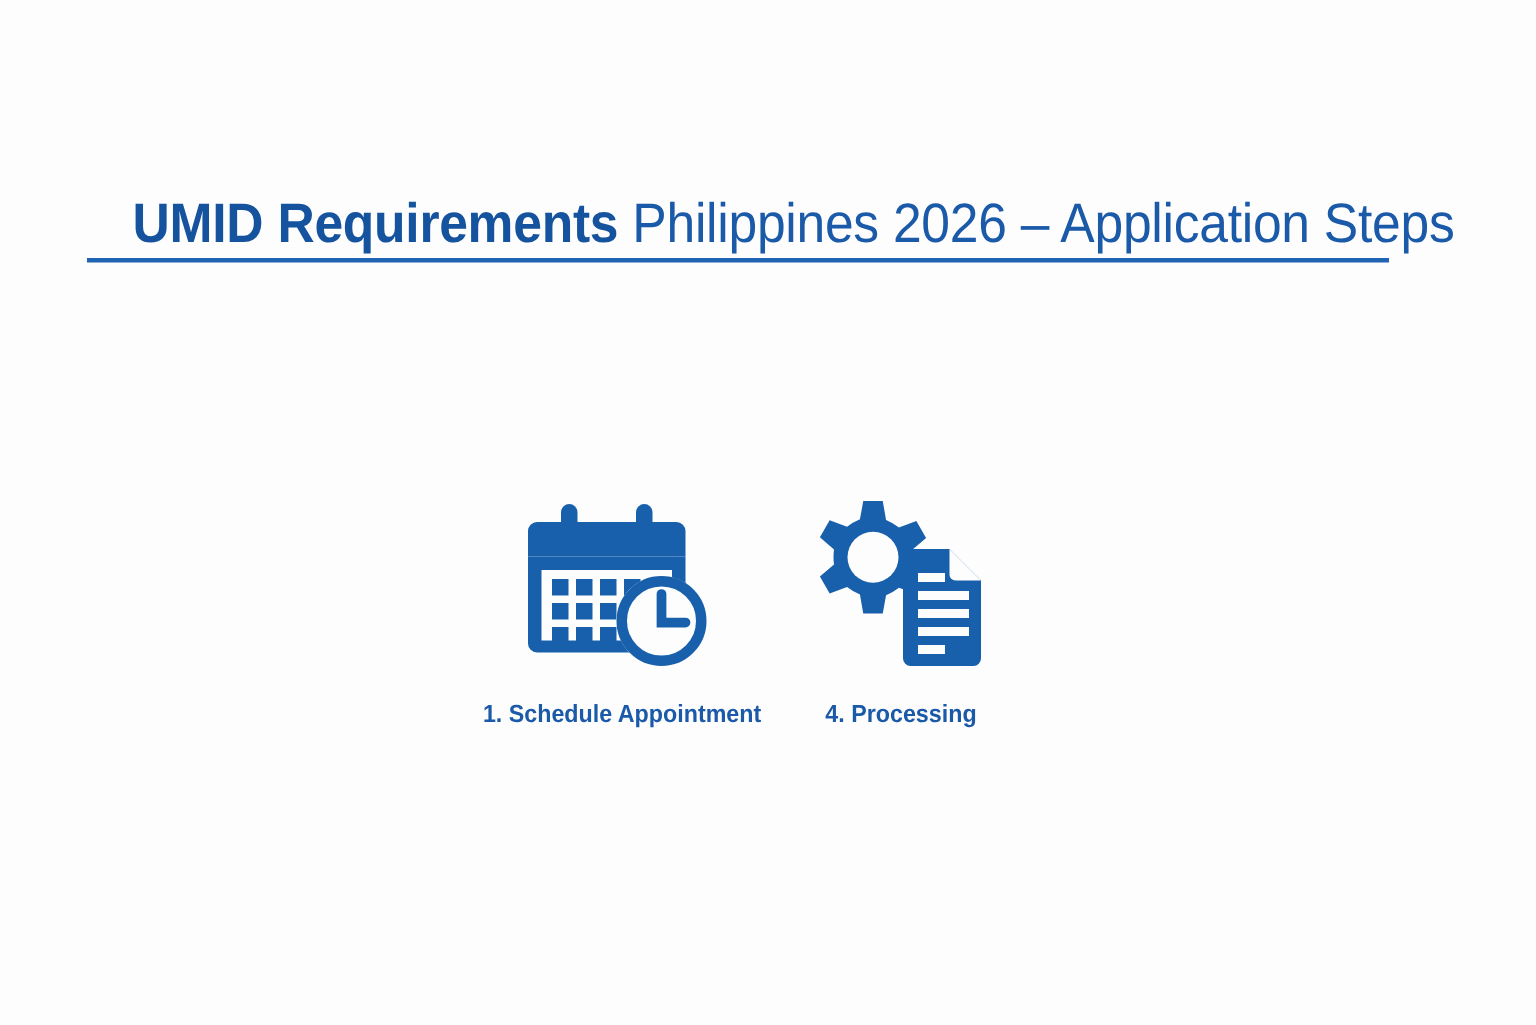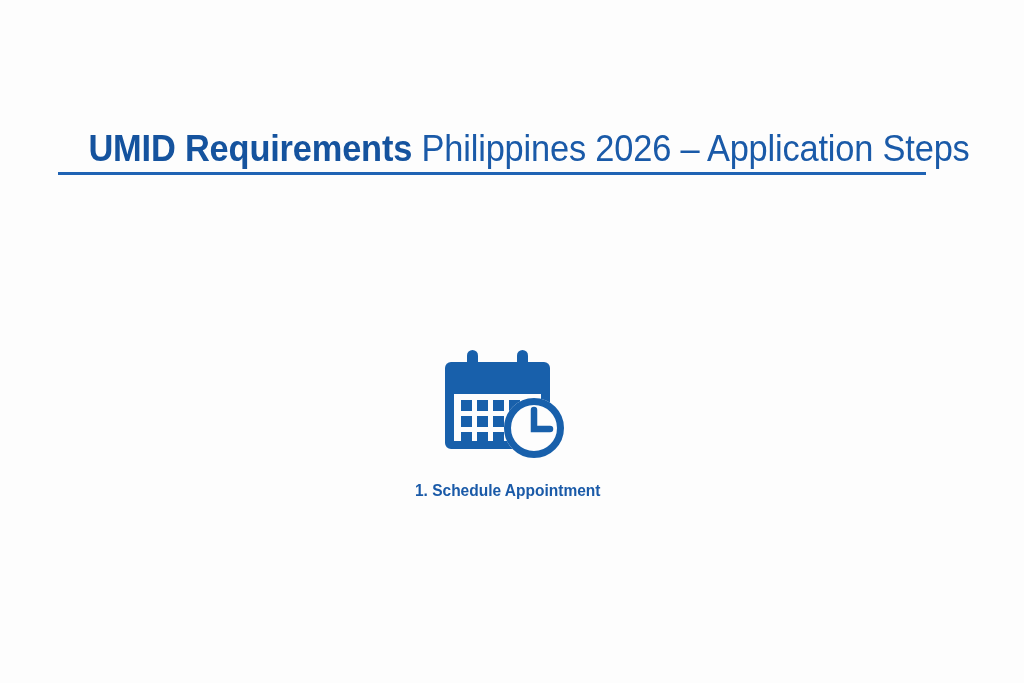--- a/index.html
+++ b/index.html
@@ -48,21 +48,21 @@
     top: 172px;
     width: 868px;
     height: 3px;
     background: #1f63b4;
   }
 
   
   .steps {
     position: absolute;
     left: 0;
-    top: 344px;
+    top: 330px;
     width: 1016px;
     display: flex;
     align-items: flex-end;
     justify-content: center;
   }
   .step {
     width: 186px;
     display: flex;
     flex-direction: column;
     align-items: center;
@@ -123,15 +123,33 @@
         <circle cx="89" cy="82" r="30" fill="#fdfdfd"></circle>
         <circle cx="89" cy="82" r="26.5" fill="none" stroke="#1860ab" stroke-width="7"></circle>
         <path d="M89 64v19h16" stroke="#1860ab" stroke-width="6.5" stroke-linecap="round" fill="none"></path>
       </svg>
     </div>
     <div class="step-label">1. Schedule Appointment</div>
   </div>
 
 
 
+  <div class="step">
+    <div class="step-icon">
+      <svg width="122" height="112" viewBox="0 0 122 112" fill="none">
+        <g fill="#1860ab">
+          <path d="M48.5 2h-13l-2.2 12.2a37 37 0 0 0-8.6 5l-11.6-4.3-6.5 11.3 9.4 8.1a37 37 0 0 0 0 10l-9.4 8.1 6.5 11.3 11.6-4.3a37 37 0 0 0 8.6 5L35.5 77h13l2.2-12.2a37 37 0 0 0 8.6-5l11.6 4.3 6.5-11.3-9.4-8.1a37 37 0 0 0 0-10l9.4-8.1-6.5-11.3-11.6 4.3a37 37 0 0 0-8.6-5L48.5 2z"></path>
+          <circle cx="42" cy="39.5" r="17" fill="#fdfdfd"></circle>
+          <path d="M62 34h31l21 21v52a5 5 0 0 1-5 5H67a5 5 0 0 1-5-5V34z"></path>
+          <path d="M93 34l21 21H97a4 4 0 0 1-4-4V34z" fill="#fdfdfd"></path>
+          <rect x="72" y="50" width="18" height="6" fill="#fdfdfd"></rect>
+          <rect x="72" y="62" width="34" height="6" fill="#fdfdfd"></rect>
+          <rect x="72" y="74" width="34" height="6" fill="#fdfdfd"></rect>
+          <rect x="72" y="86" width="34" height="6" fill="#fdfdfd"></rect>
+          <rect x="72" y="98" width="18" height="6" fill="#fdfdfd"></rect>
+        </g>
+      </svg>
+    </div>
+    <div class="step-label">4. Processing</div>
+  </div>
 
 
 </div>
 
 </body></html>

